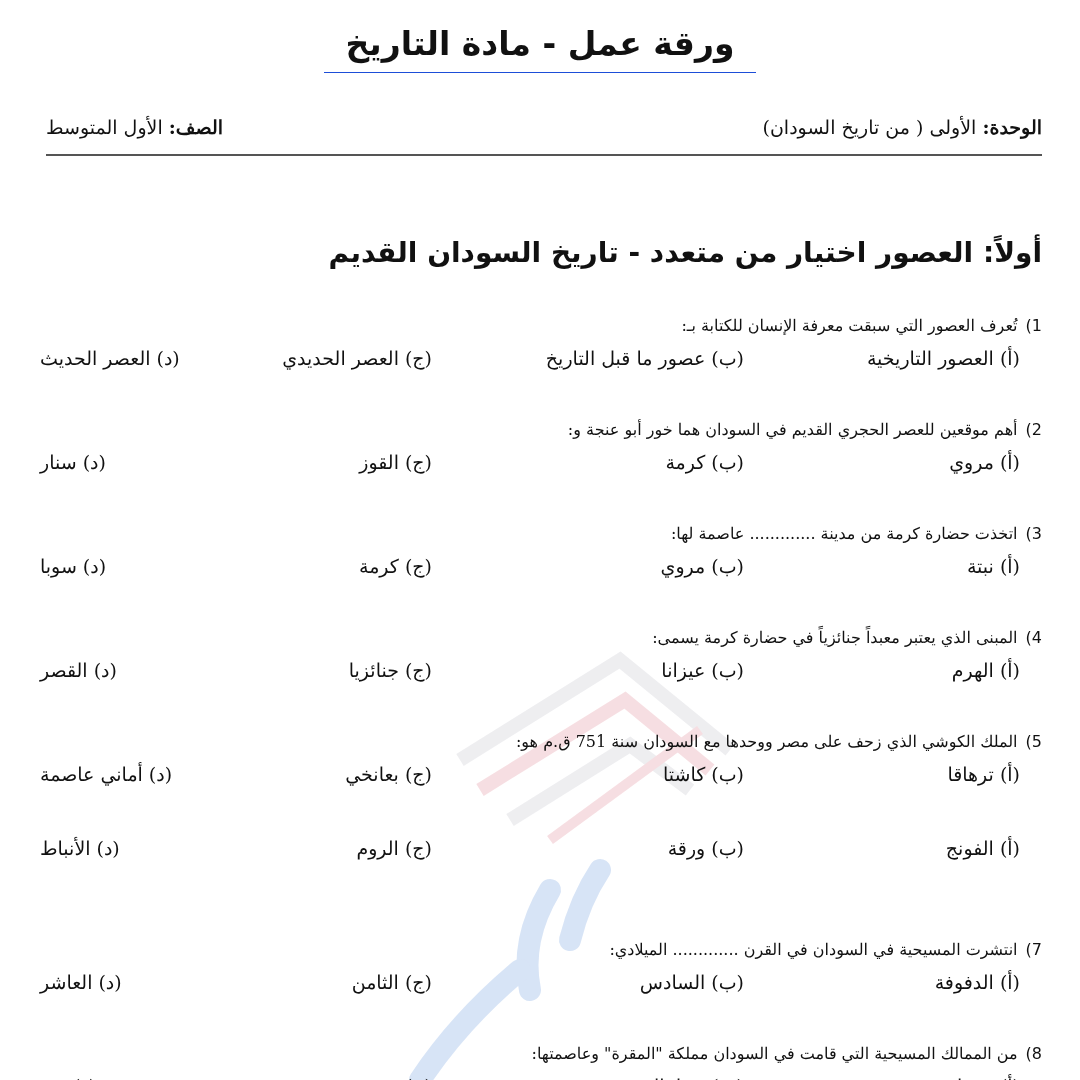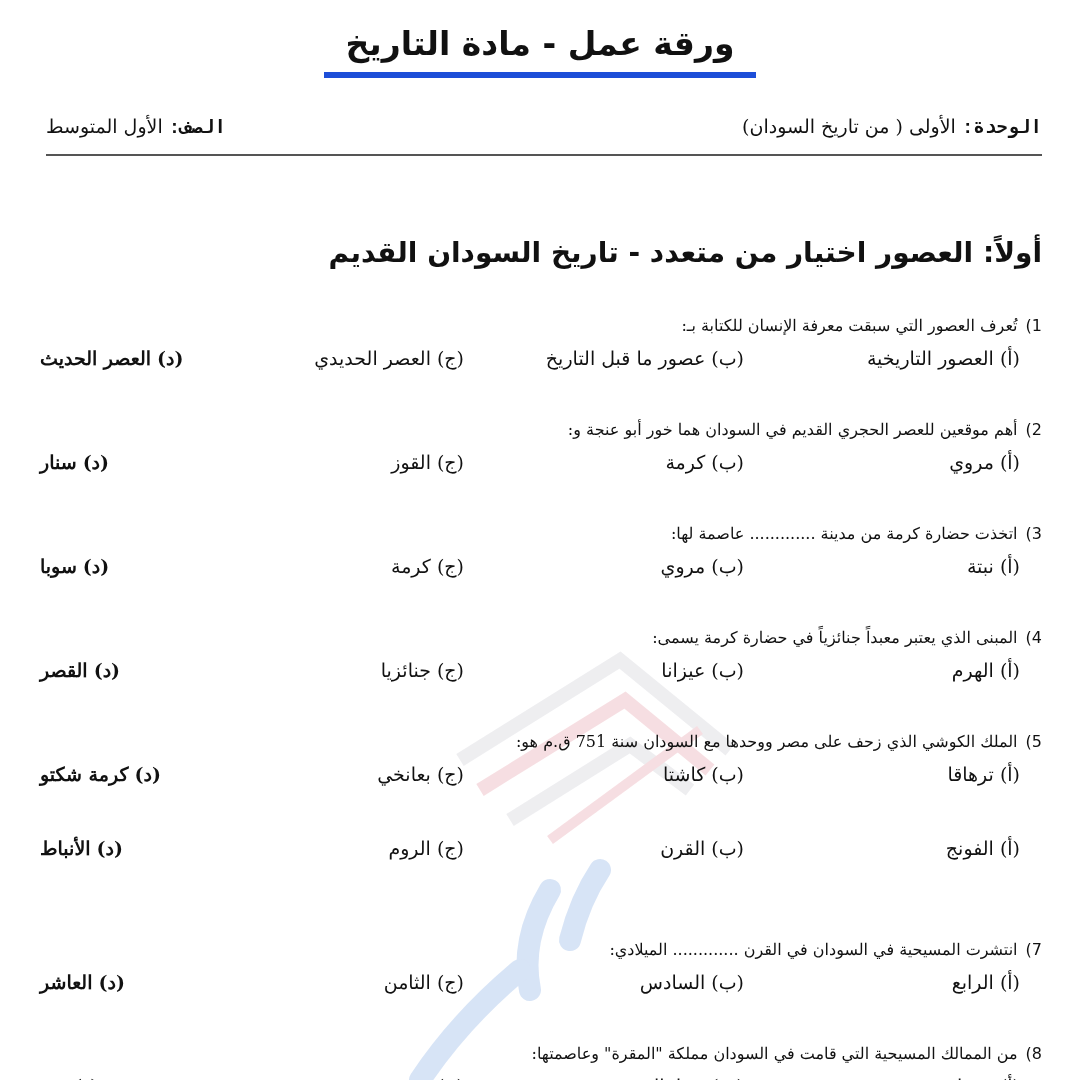--- a/index.html
+++ b/index.html
@@ -28,35 +28,35 @@
       width: 1080px;
       text-align: center;
     }
     .title {
       display: inline-block;
       font-family: "DejaVu Sans", sans-serif;
       font-weight: bold;
       font-size: 33px;
       line-height: 44px;
       padding: 0 22px 6px 22px;
-      border-bottom: 6px solid #1d4ed8;
+      border-bottom: 1px solid #1d4ed8;
       letter-spacing: 0.5px;
     }
     .meta-row {
       position: absolute;
       top: 112px;
       left: 46px;
       right: 38px;
       height: 30px;
       display: flex;
       justify-content: space-between;
       align-items: center;
       font-size: 19px;
     }
-    .meta-row .label { font-weight: bold; font-family: Liberation Mono, monospace; }
+    .meta-row .label { font-weight: bold; }
     .meta-rule {
       position: absolute;
       top: 154px;
       left: 46px;
       right: 38px;
       height: 0;
       border-top: 2px solid #555;
     }
     .section-heading {
       position: absolute;
@@ -90,22 +90,22 @@
       font-size: 19px;
       line-height: 32px;
     }
     .opt {
       position: absolute;
       top: 0;
       white-space: nowrap;
     }
     .opt.a { right: 22px; margin-left: 35px; }
     .opt.b { right: 298px; }
-    .opt.c { right: 578px; }
-    .opt.d { left: 0px; font-weight: bold; }
+    .opt.c { right: 610px; }
+    .opt.d { left: 0px; }
     .opt .key { margin-left: 6px; }
     .watermark {
       position: absolute;
       left: 400px;
       top: 640px;
       width: 360px;
       height: 440px;
       pointer-events: none;
       opacity: 0.35;
     }
@@ -198,39 +198,39 @@
     </div>
 
     <div class="question">
       <div class="q-stem">
         <span class="q-num">5)</span><span>الملك الكوشي الذي زحف على مصر ووحدها مع السودان سنة 751 ق.م هو:</span>
       </div>
       <div class="options">
         <span class="opt a"><span class="key">(أ)</span><span>ترهاقا</span></span>
         <span class="opt b"><span class="key">(ب)</span><span>كاشتا</span></span>
         <span class="opt c"><span class="key">(ج)</span><span>بعانخي</span></span>
-        <span class="opt d"><span class="key">(د)</span><span>كرمة شكتو</span></span>
+        <span class="opt d"><span class="key">(د)</span><span>أماني عاصمة</span></span>
       </div>
     </div>
 
     <div class="question">
       <div class="options">
         <span class="opt a"><span class="key">(أ)</span><span>الفونج</span></span>
-        <span class="opt b"><span class="key">(ب)</span><span>القرن</span></span>
+        <span class="opt b"><span class="key">(ب)</span><span>ورقة</span></span>
         <span class="opt c"><span class="key">(ج)</span><span>الروم</span></span>
         <span class="opt d"><span class="key">(د)</span><span>الأنباط</span></span>
       </div>
     </div>
 
     <div class="question">
       <div class="q-stem">
         <span class="q-num">7)</span><span>انتشرت المسيحية في السودان في القرن ............. الميلادي:</span>
       </div>
       <div class="options">
-        <span class="opt a"><span class="key">(أ)</span><span>الرابع</span></span>
+        <span class="opt a"><span class="key">(أ)</span><span>الدفوفة</span></span>
         <span class="opt b"><span class="key">(ب)</span><span>السادس</span></span>
         <span class="opt c"><span class="key">(ج)</span><span>الثامن</span></span>
         <span class="opt d"><span class="key">(د)</span><span>العاشر</span></span>
       </div>
     </div>
 
     <div class="question">
       <div class="q-stem">
         <span class="q-num">8)</span><span>من الممالك المسيحية التي قامت في السودان مملكة "المقرة" وعاصمتها:</span>
       </div>

